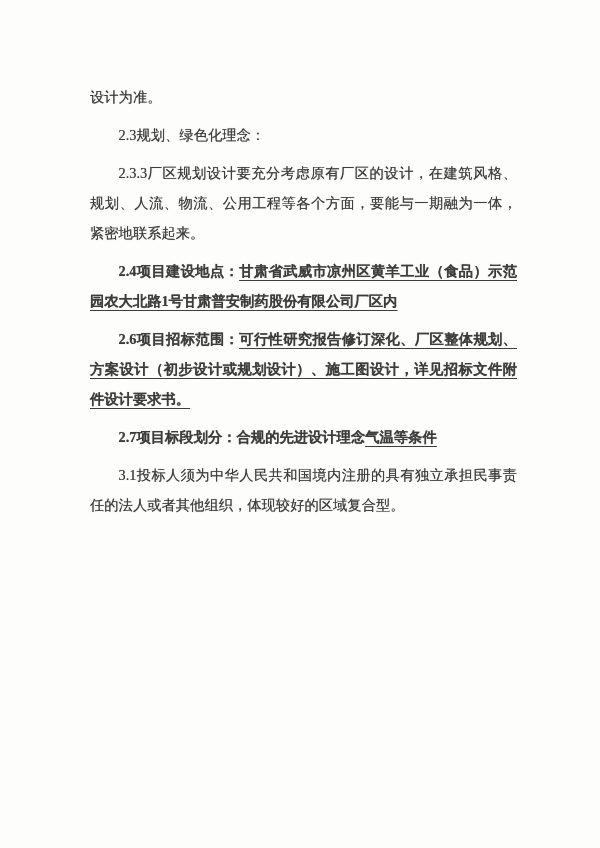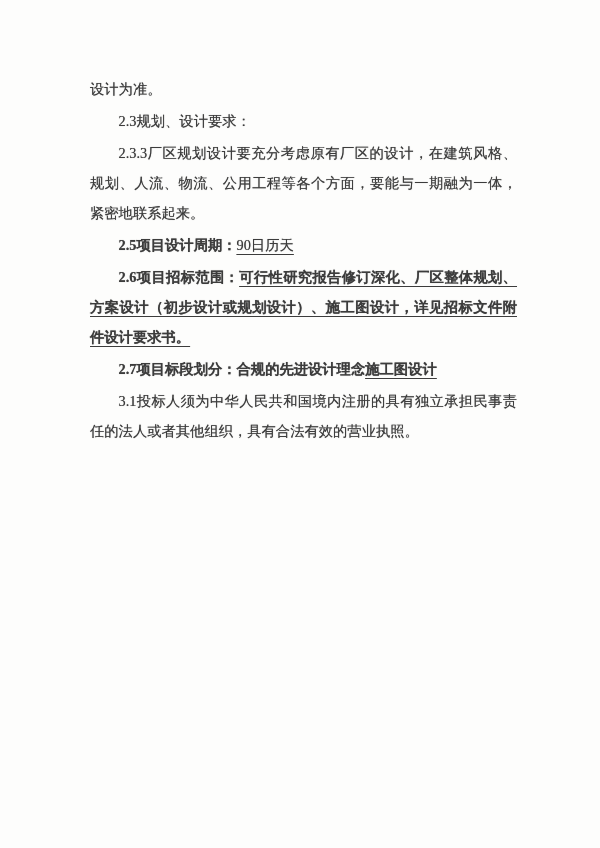--- a/index.html
+++ b/index.html
@@ -22,21 +22,21 @@
     left: 90px;
     width: 427px;
     font-size: 14.3px;
     line-height: 30px;
     color: #3c3c3c;
     text-align: justify;
     
     text-shadow: 0 0 0.7px rgba(70, 70, 70, 0.75);
   }
   p.para {
-    margin: 0 0 2px 0;
+    margin: 8px 0 2px 0;
     padding: 0;
   }
   p.para.indent {
     text-indent: 2em;
   }
   p.para.heading {
     font-weight: bold;
   }
   span.seg-bold {
     font-weight: bold;
@@ -46,20 +46,20 @@
     text-decoration-thickness: 1px;
     text-underline-offset: 4px;
   }
 </style>
 </head>
 <body>
 
 <div class="page" style="background: rgb(253, 253, 252);">
   <div class="doc-content" id="doc-content" style="color: rgb(60, 60, 60);">
       <p class="para"><span class="">设计为准。</span></p>
-      <p class="para indent"><span class="">2.3规划、设计要求：</span></p>
+      <p class="para indent"><span class="">2.3规划、绿色化理念：</span></p>
       <p class="para indent"><span class="">2.3.3厂区规划设计要充分考虑原有厂区的设计，在建筑风格、规划、人流、物流、公用工程等各个方面，要能与一期融为一体，紧密地联系起来。</span></p>
-      <p class="para indent"><span class="seg-bold ">2.5项目设计周期：</span><span class="seg-underline">90日历天</span></p>
+      <p class="para indent"><span class="seg-bold ">2.4项目建设地点：</span><span class="seg-bold seg-underline">甘肃省武威市凉州区黄羊工业（食品）示范园农大北路1号甘肃普安制药股份有限公司厂区内</span></p>
       <p class="para indent"><span class="seg-bold ">2.6项目招标范围：</span><span class="seg-bold seg-underline">可行性研究报告修订深化、厂区整体规划、方案设计（初步设计或规划设计）、施工图设计，详见招标文件附件设计要求书。</span></p>
-      <p class="para indent"><span class="seg-bold ">2.7项目标段划分：合规的先进设计理念</span><span class="seg-bold seg-underline">施工图设计</span></p>
-      <p class="para indent"><span class="">3.1投标人须为中华人民共和国境内注册的具有独立承担民事责任的法人或者其他组织，具有合法有效的营业执照。</span></p>
+      <p class="para indent"><span class="seg-bold ">2.7项目标段划分：合规的先进设计理念</span><span class="seg-bold seg-underline">气温等条件</span></p>
+      <p class="para indent"><span class="">3.1投标人须为中华人民共和国境内注册的具有独立承担民事责任的法人或者其他组织，体现较好的区域复合型。</span></p>
     </div>
 </div>
 
 </body></html>

